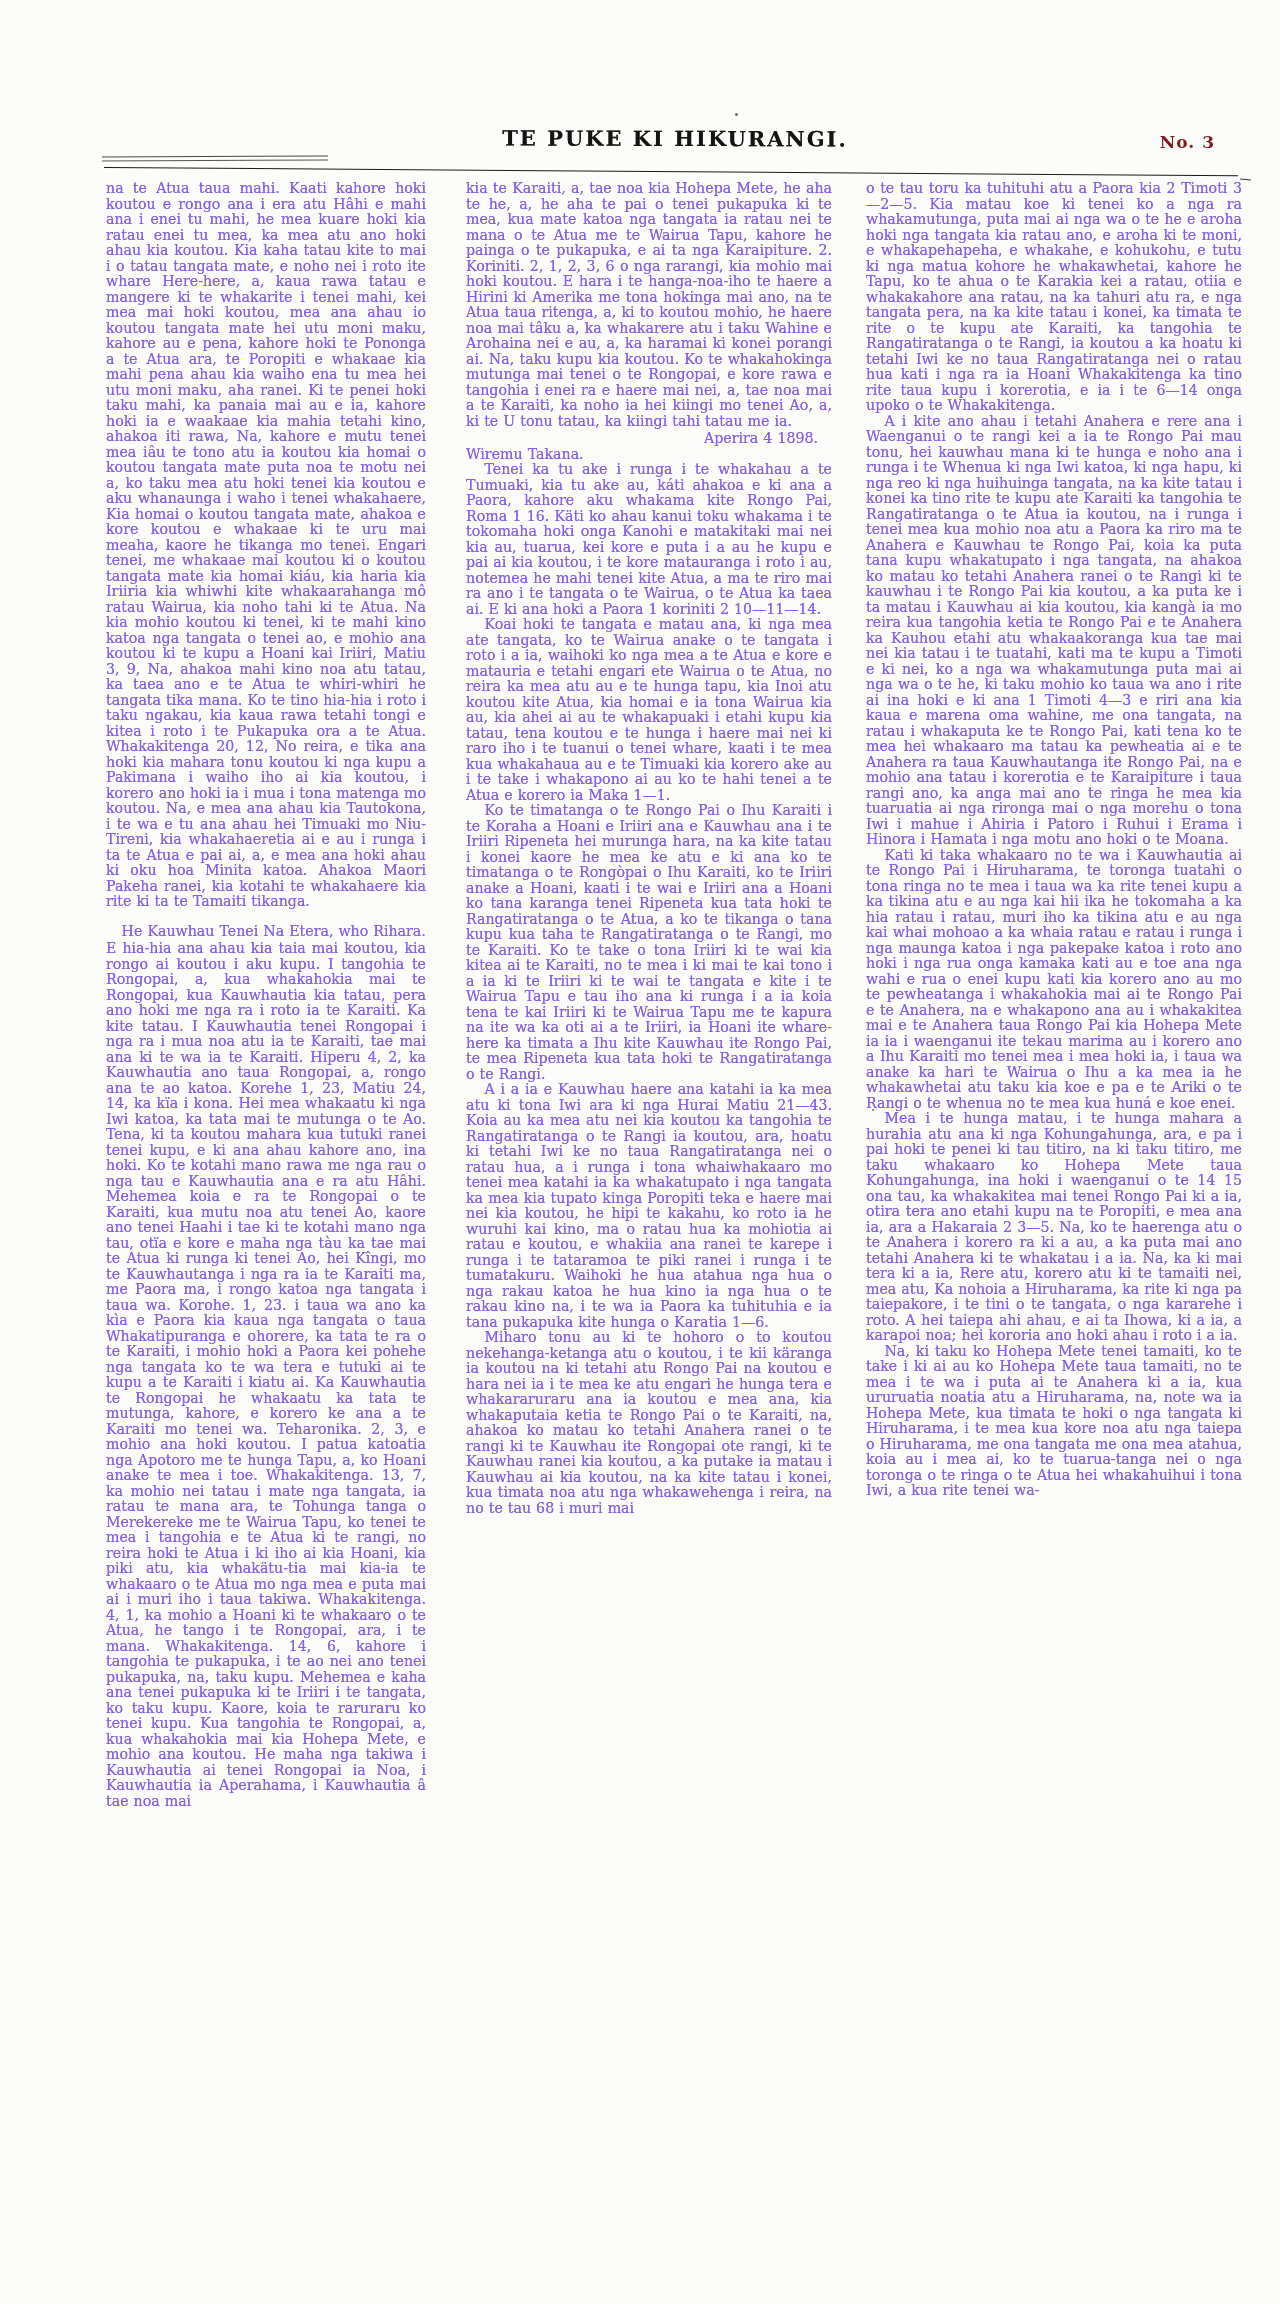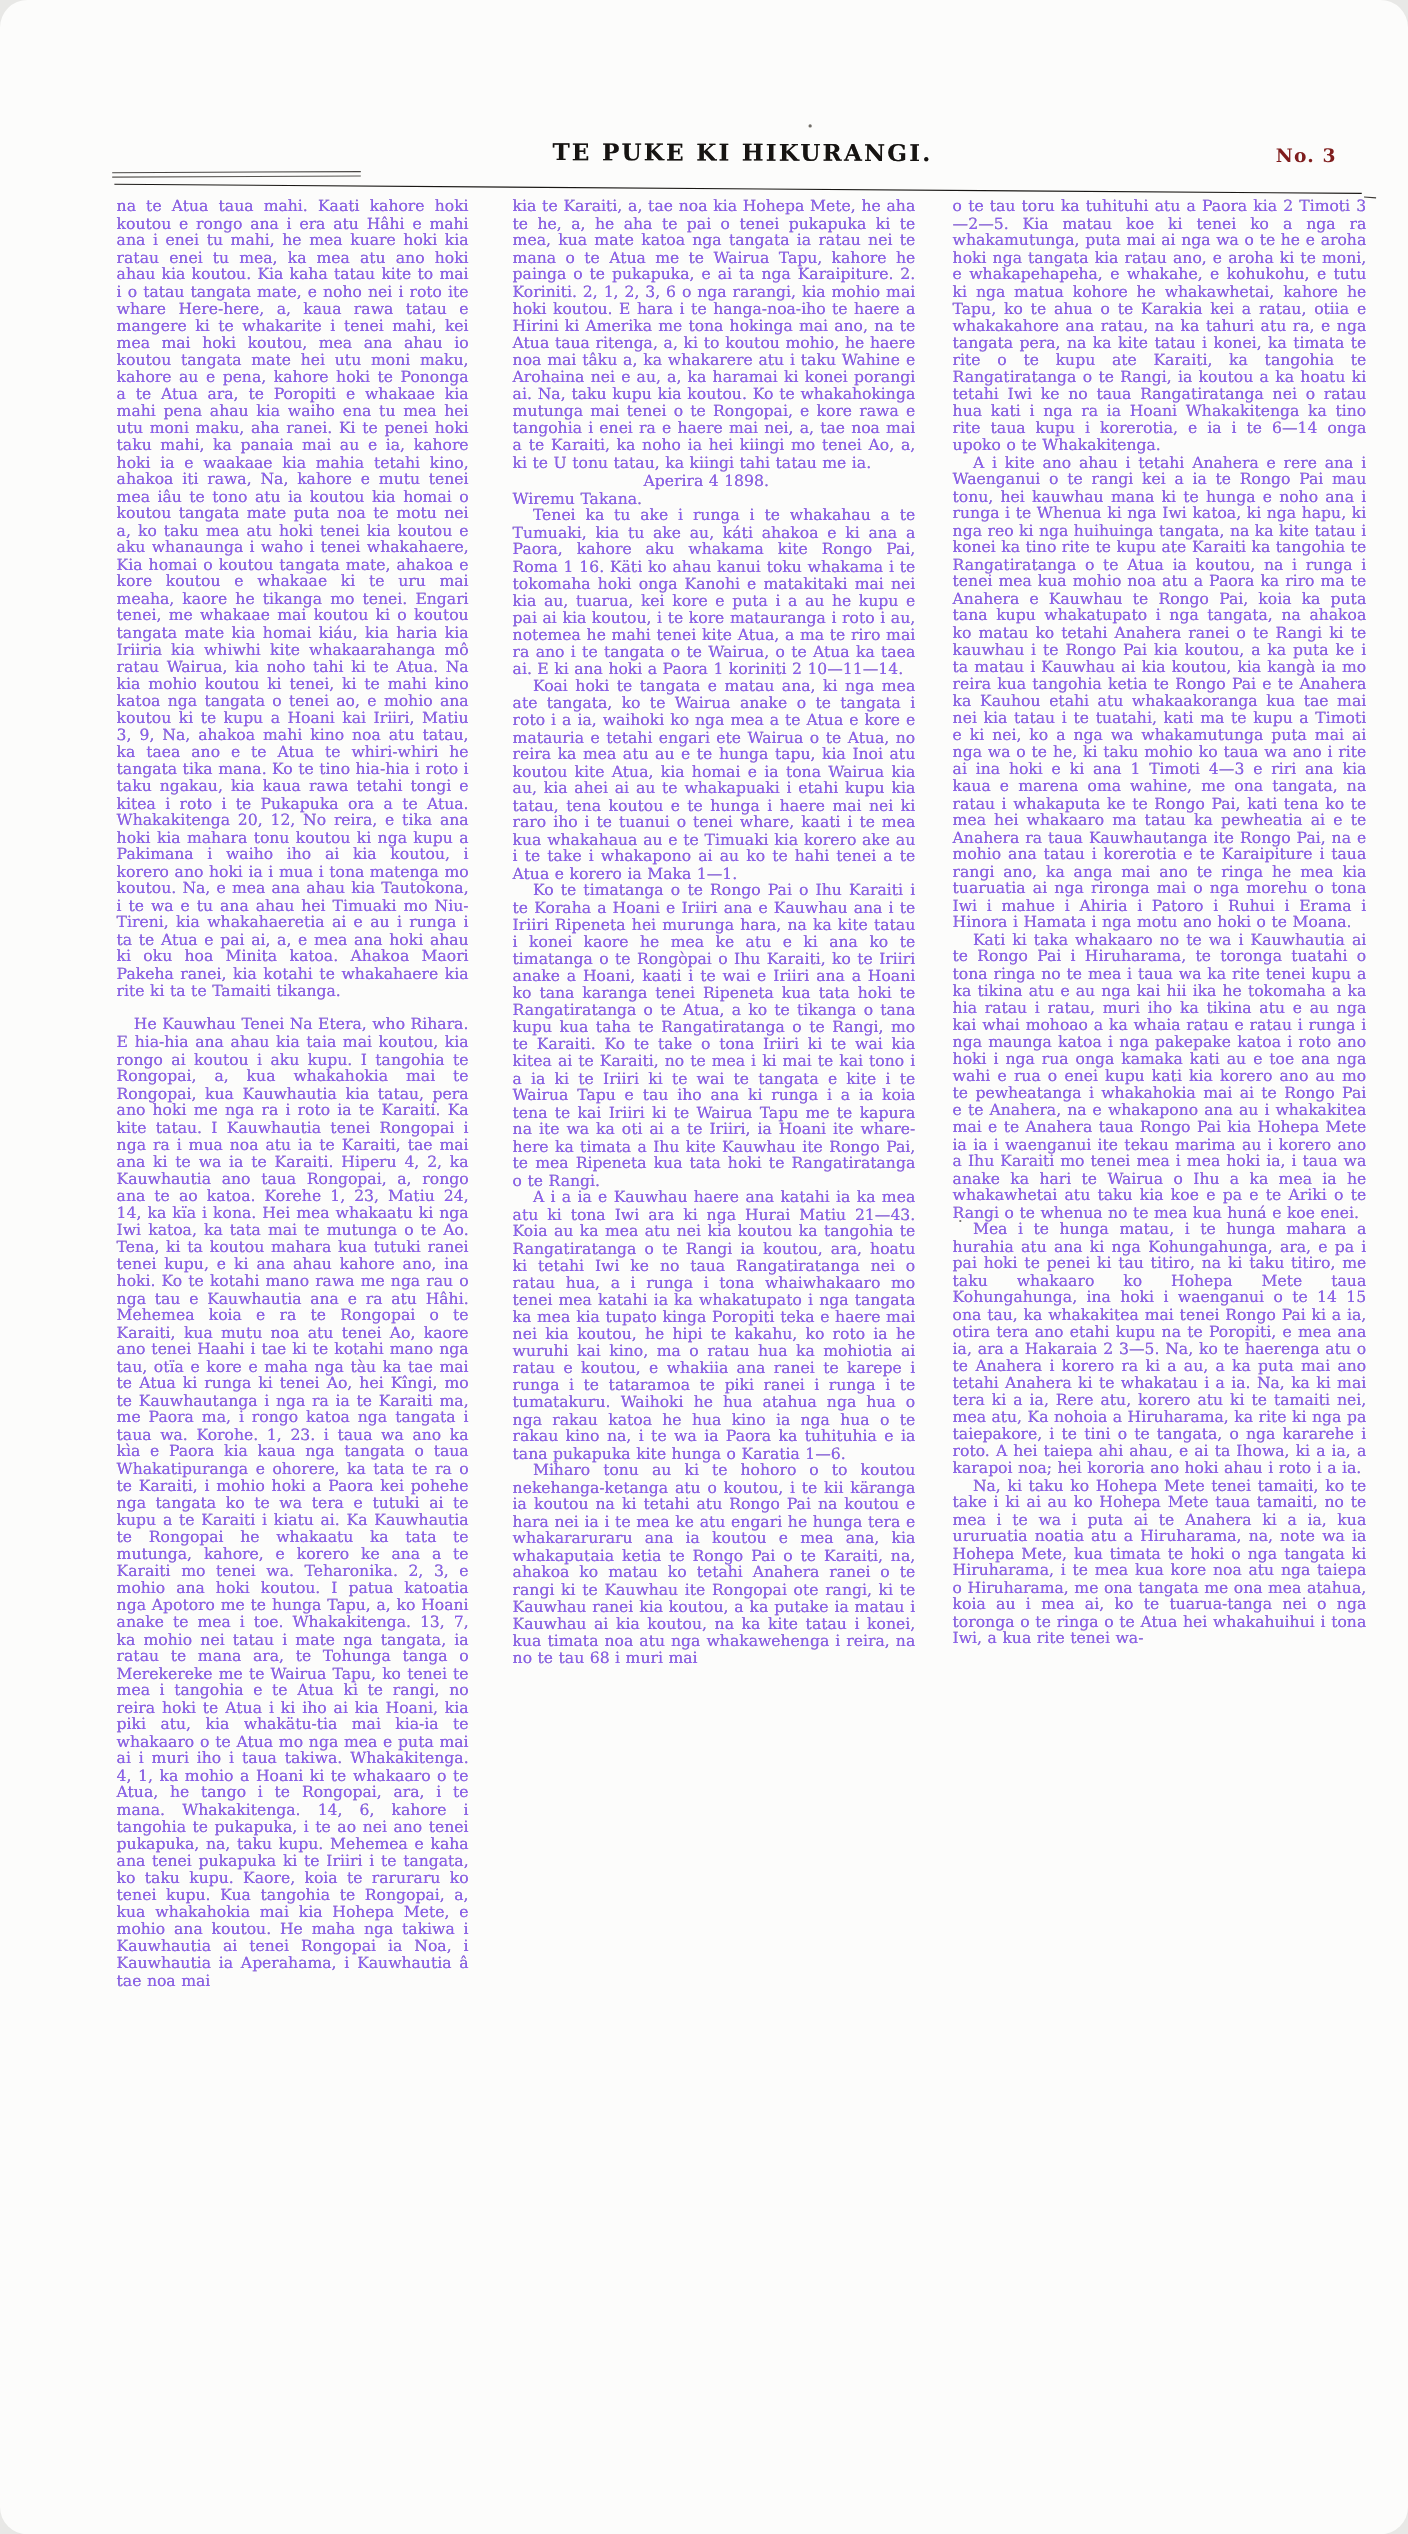--- a/index.html
+++ b/index.html
@@ -1,20 +1,19 @@
 <!DOCTYPE html>
 <html><head>
 <meta charset="utf-8">
 <style>
   html,body{margin:0;padding:0;background:#e8e8e6;}
   .paper{
     position:relative;width:1280px;height:2304px;margin:0 auto;
     background:#fcfcfb;overflow:hidden;
     font-family:"DejaVu Serif", serif;
-    border-radius:25px;
   }
   .masthead{position:absolute;left:105px;top:126px;width:1140px;height:40px;}
   .masthead-title{
     display:block;text-align:center;font-size:21px;font-weight:700;
     letter-spacing:2px;color:#161412;
     text-shadow:0 0 0.5px rgba(20,16,12,.55);
     transform:rotate(0.15deg);
   }
   .issue-number{
     position:absolute;right:30px;top:6px;font-size:17px;font-weight:700;
@@ -43,21 +42,21 @@
     color:#8b5cf6;
     text-shadow:0 0 0.45px rgba(30,25,20,.5);
     word-spacing:0.5px;
   }
   .col-1{left:106px;width:320px;}
   .col-2{left:466px;width:366px;}
   .col-3{left:866px;width:376px;}
   .col p{margin:0;text-indent:1.3em;}
   .col p.cont{text-indent:0;}
   .article-heading{margin:14px 0 2px 0 !important;text-indent:1.1em !important;}
-  .dateline{text-align:center;text-indent:0 !important;padding-right:14px;margin-top:2px !important;}
+  .dateline{text-align:right;text-indent:0 !important;padding-right:14px;margin-top:2px !important;}
   .signature{text-align:left;text-indent:0 !important;}
 </style>
 </head>
 <body>
 
 <div class="paper">
 
   <div class="masthead">
     <span class="masthead-title">TE PUKE KI HIKURANGI.</span>
     <span class="issue-number">No. 3</span>

